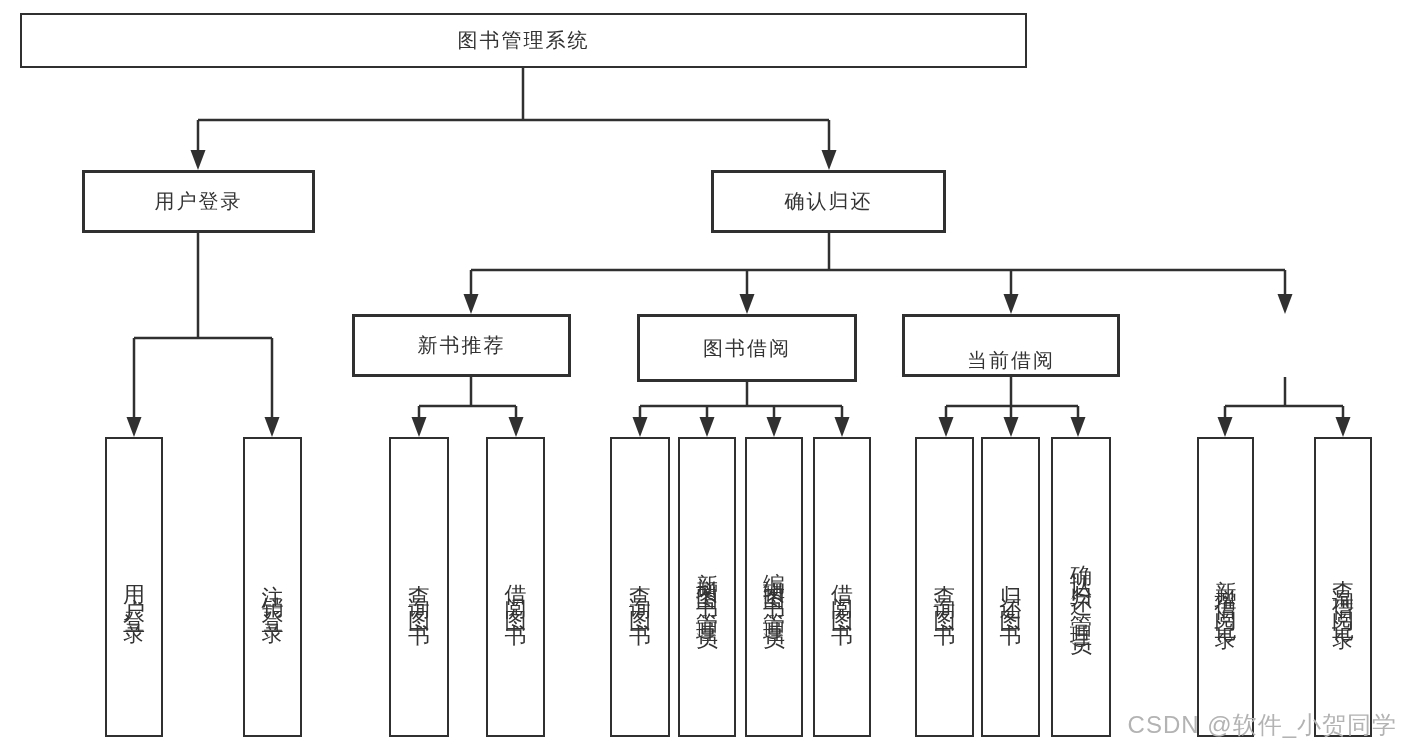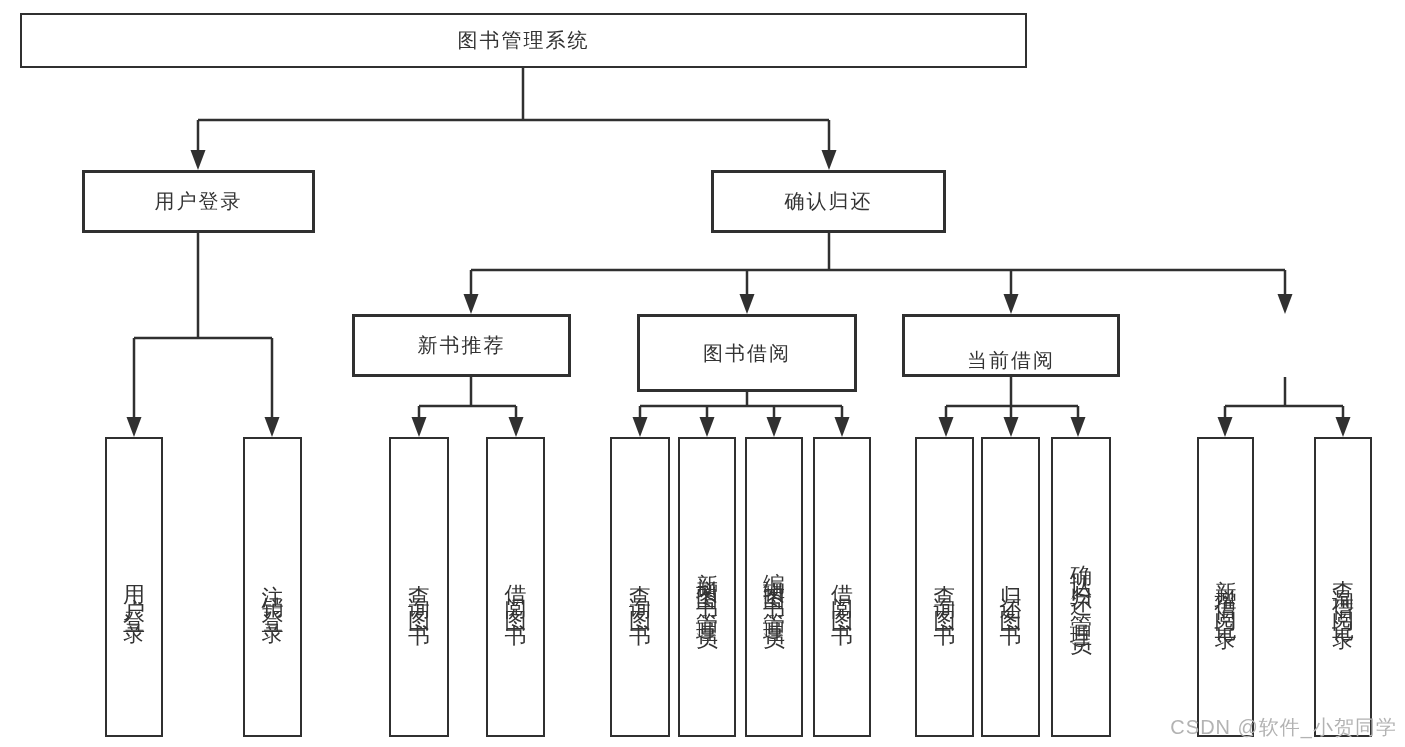--- a/index.html
+++ b/index.html
@@ -37,21 +37,21 @@
     white-space:nowrap;
   }
   .gap-4{letter-spacing:13px;transform:translateY(6px);}
   .gap-6{letter-spacing:10px;transform:translateY(5px);}
   .gap-8{letter-spacing:10px;transform:translateY(5px);}
   .gap-9{letter-spacing:8px;transform:translateY(4px);}
   .watermark{
     position:absolute;
     right:8px;
     bottom:6px;
-    font-size:20px;
+    font-size:24px;
     color:#b3b3b3;
     letter-spacing:1px;
     z-index:3;
     white-space:nowrap;
   }
 </style>
 </head>
 <body>
 
 <div class="canvas">
@@ -100,21 +100,21 @@
   <div class="box" style="left:82px;top:170px;width:233px;height:63px;border-width:3px;">
     <span class="hlabel">用户登录</span>
   </div>
   <div class="box" style="left:711px;top:170px;width:235px;height:63px;border-width:3px;">
     <span class="hlabel">确认归还</span>
   </div>
 
   <div class="box" style="left:352px;top:314px;width:219px;height:63px;border-width:3px;">
     <span class="hlabel">新书推荐</span>
   </div>
-  <div class="box" style="left:637px;top:314px;width:220px;height:78px;border-width:3px;">
+  <div class="box" style="left:637px;top:314px;width:220px;height:68px;border-width:3px;">
     <span class="hlabel">图书借阅</span>
   </div>
   <div class="box" style="left:902px;top:314px;width:218px;height:63px;border-width:3px;align-items:flex-end;">
     <span class="hlabel">当前借阅</span>
   </div>
 
   <div class="box leaf" style="left:105px;top:437px;width:58px;height:300px;">
     <span class="vtext gap-4">用户登录</span>
   </div>
   <div class="box leaf" style="left:243px;top:437px;width:59px;height:300px;">

